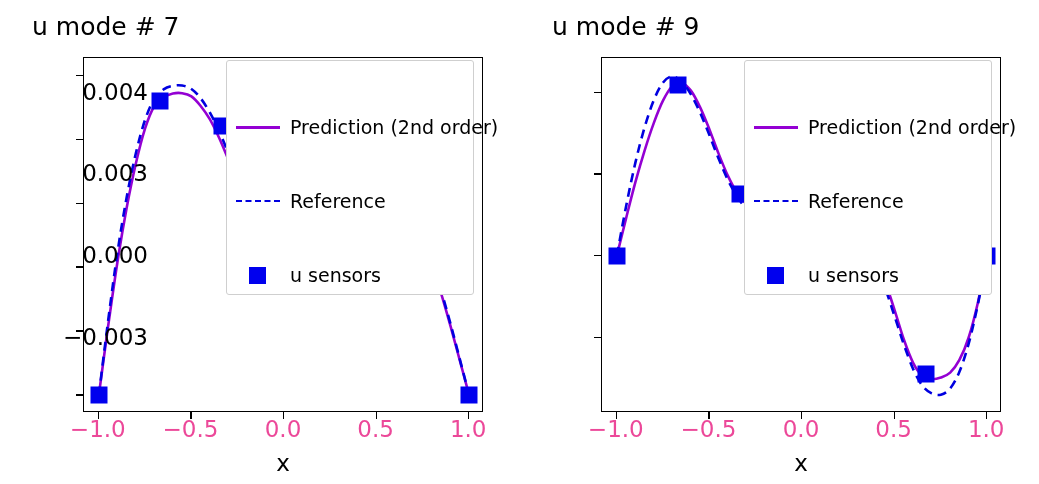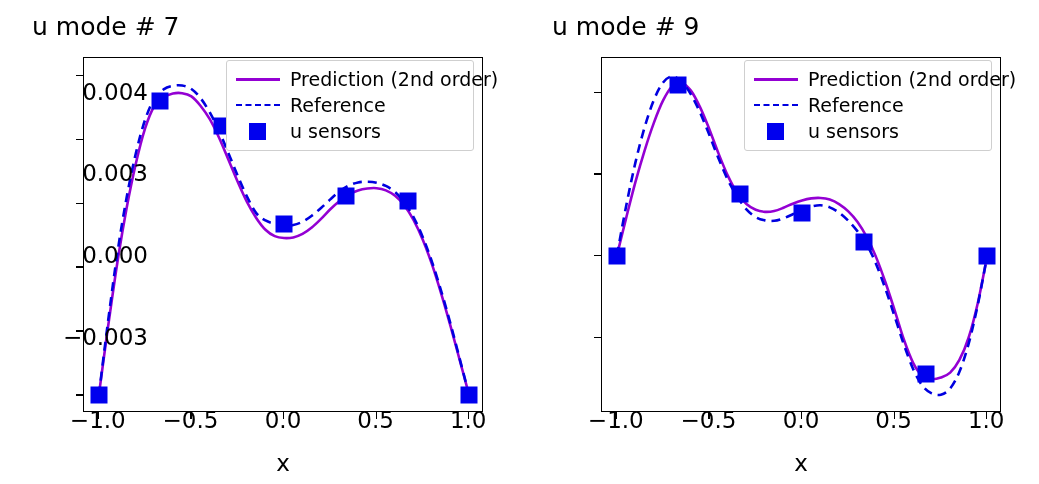--- a/index.html
+++ b/index.html
@@ -27,39 +27,39 @@
   .panel.right .ylabels{width:74px;}
   .ylabels .yt{
     position:absolute;right:8px;text-align:center;
     font-size:23px;line-height:23px;white-space:nowrap;
     transform:translateY(-50%);color:#000;
   }
   .ytickmark{position:absolute;width:7px;height:1.3px;background:#000;}
 
   .xlabels{position:absolute;left:0;top:0;width:519px;height:484px;}
   .xlabels .xt{
-    position:absolute;top:407px;font-size:23px;line-height:26px;
-    white-space:nowrap;transform:translateX(-50%);color:#000000;text-align:center;
+    position:absolute;top:416px;font-size:23px;line-height:26px;
+    white-space:nowrap;transform:translateX(-50%);color:#ec4899;text-align:center;
   }
   .xtickmark{position:absolute;width:1.3px;height:7px;background:#000;}
 
   .axis-title{
     position:absolute;left:83px;width:400px;top:450px;
     text-align:center;font-size:23px;line-height:26px;color:#000;
   }
   .panel.right .axis-title{left:81px;}
 
   .legend{
     position:absolute;top:60px;left:226px;width:248px;
     background:#fff;border:1px solid #cfcfcf;border-radius:3px;
     padding:5px 7px 6px 7px;box-sizing:border-box;
   }
   .panel.right .legend{left:224px;}
   .legend-row{
-    display:flex;align-items:center;height:26px;
+    display:flex;align-items:center;height:26px;margin-top:48px;
   }
   .legend-key{
     width:48px;min-width:48px;height:26px;position:relative;margin-right:8px;
   }
   .legend-key .solidline{
     position:absolute;left:2px;top:12px;width:44px;height:2.6px;
   }
   .legend-key .dashline{
     position:absolute;left:2px;top:12px;width:44px;height:0;
     border-top:2.6px dashed #0000E0;

